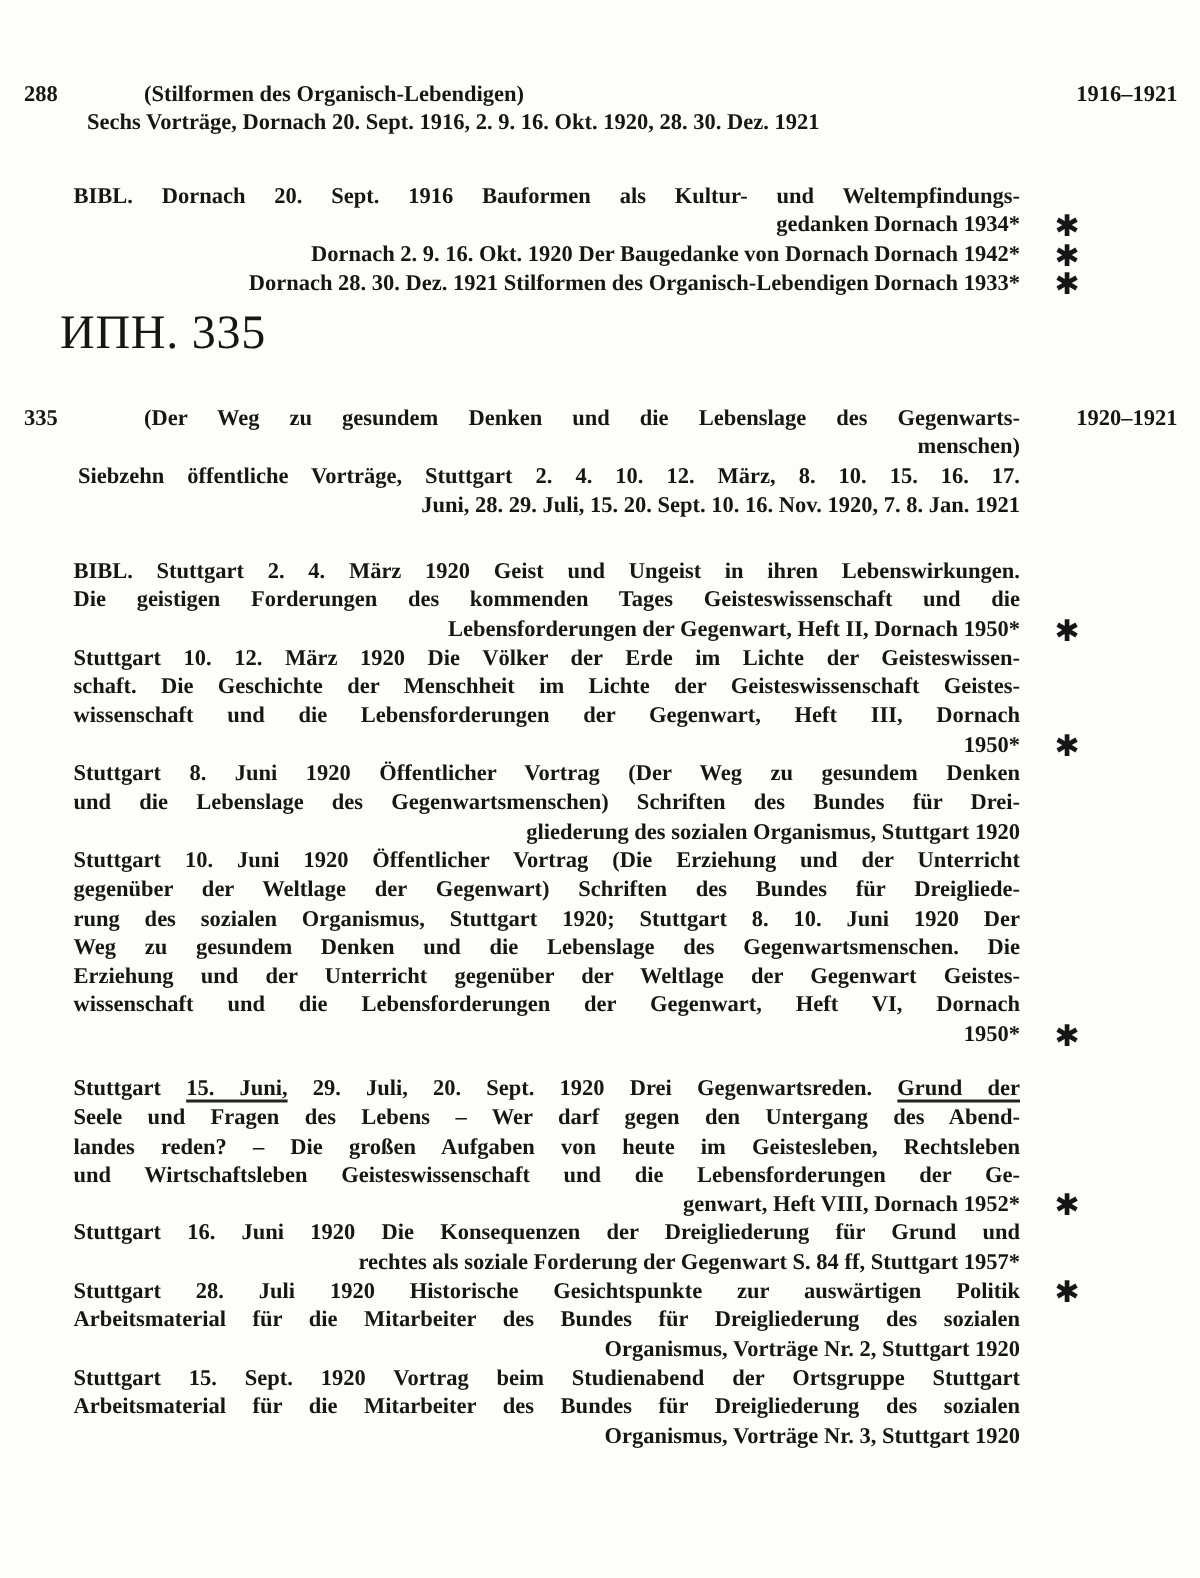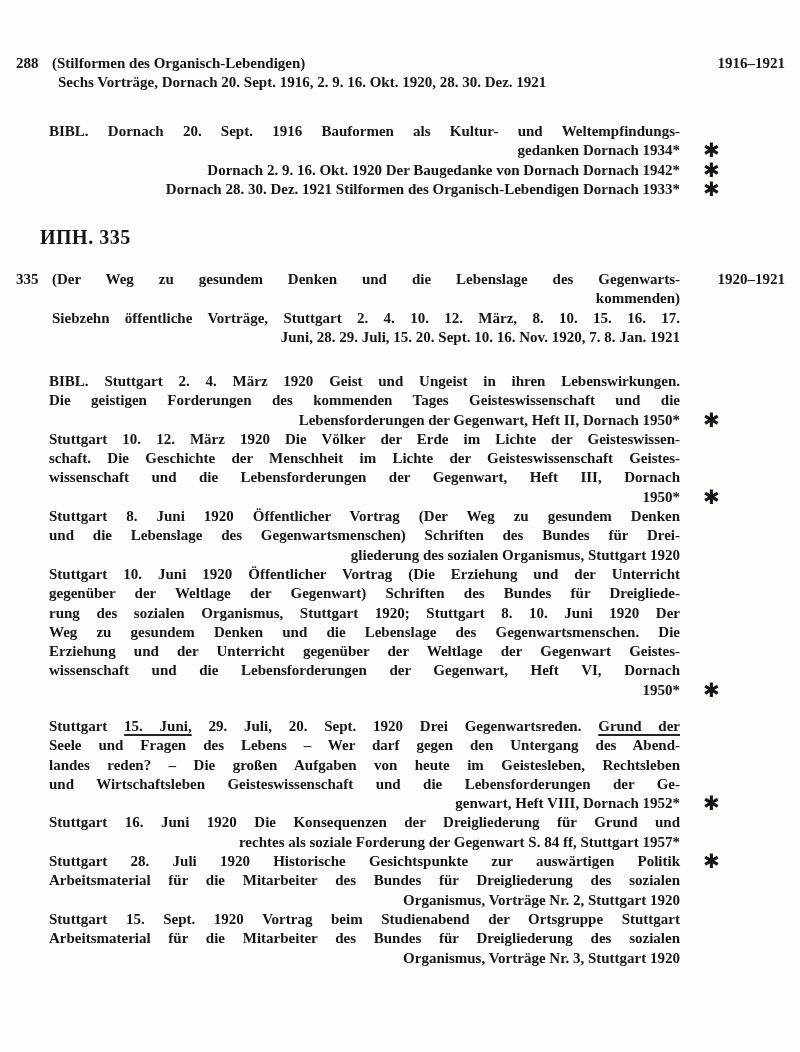--- a/index.html
+++ b/index.html
@@ -15,32 +15,32 @@
     line-height:19.3px;
     overflow:hidden;
   }
   .entry {
     position:absolute; left:16px; right:15px;
     display:grid; grid-template-columns:36px 628px 1fr;
     align-items:start;
   }
   .enum  { white-space:nowrap; }
   .edate { justify-self:end; white-space:nowrap; }
-  .etitle { text-align:left; }
+  .etitle { text-align:left;margin-left:44px; }
   .esub.indent { padding-left:6px; }
   .bibl {
     position:absolute; left:49px; width:631px;
   }
   .tline { text-align:right; }
   .tline.just { text-align:justify; text-align-last:justify; }
   .it { }
   .un { text-decoration:underline; text-decoration-thickness:1.5px; text-underline-offset:2.5px; text-decoration-color:#26241f; }
   .heading {
-    position:absolute; left:40px; top:220px;
-    font-weight:700; font-size:20px; line-height:34px;
+    position:absolute; left:40px; top:204px;
+    font-weight:400; font-size:32px; line-height:34px;
     letter-spacing:0.5px;
   }
   .mast {
     position:absolute; left:703px;
     font-family:"DejaVu Sans",sans-serif;
     font-weight:400; font-size:20px; line-height:19.3px;
     color:#151515;
   }
 </style>
 </head>
@@ -64,21 +64,21 @@
       <div class="tline"><span class="">Dornach 28. 30. Dez. 1921 </span><span class="it ">Stilformen des Organisch-Lebendigen</span><span class=""> Dornach 1933*</span></div>
     </div>
 
   <div class="heading">ИПН. 335</div>
 
   <div class="entry" style="top:270px">
     <div class="enum">335</div>
     <div class="ebody">
       <div class="etitle">
           <div class="tline just"><span class="">(Der Weg zu gesundem Denken und die Lebenslage des Gegenwarts-</span></div>
-          <div class="tline"><span class="">kommenden)</span></div>
+          <div class="tline"><span class="">menschen)</span></div>
         </div>
       <div class="esub">
           <div class="tline just"><span class="">Siebzehn öffentliche Vorträge, Stuttgart 2. 4. 10. 12. März, 8. 10. 15. 16. 17.</span></div>
           <div class="tline"><span class="">Juni, 28. 29. Juli, 15. 20. Sept. 10. 16. Nov. 1920, 7. 8. Jan. 1921</span></div>
         </div>
     </div>
     <div class="edate">1920–1921</div>
   </div>
 
   <div class="bibl" style="top:372px">

